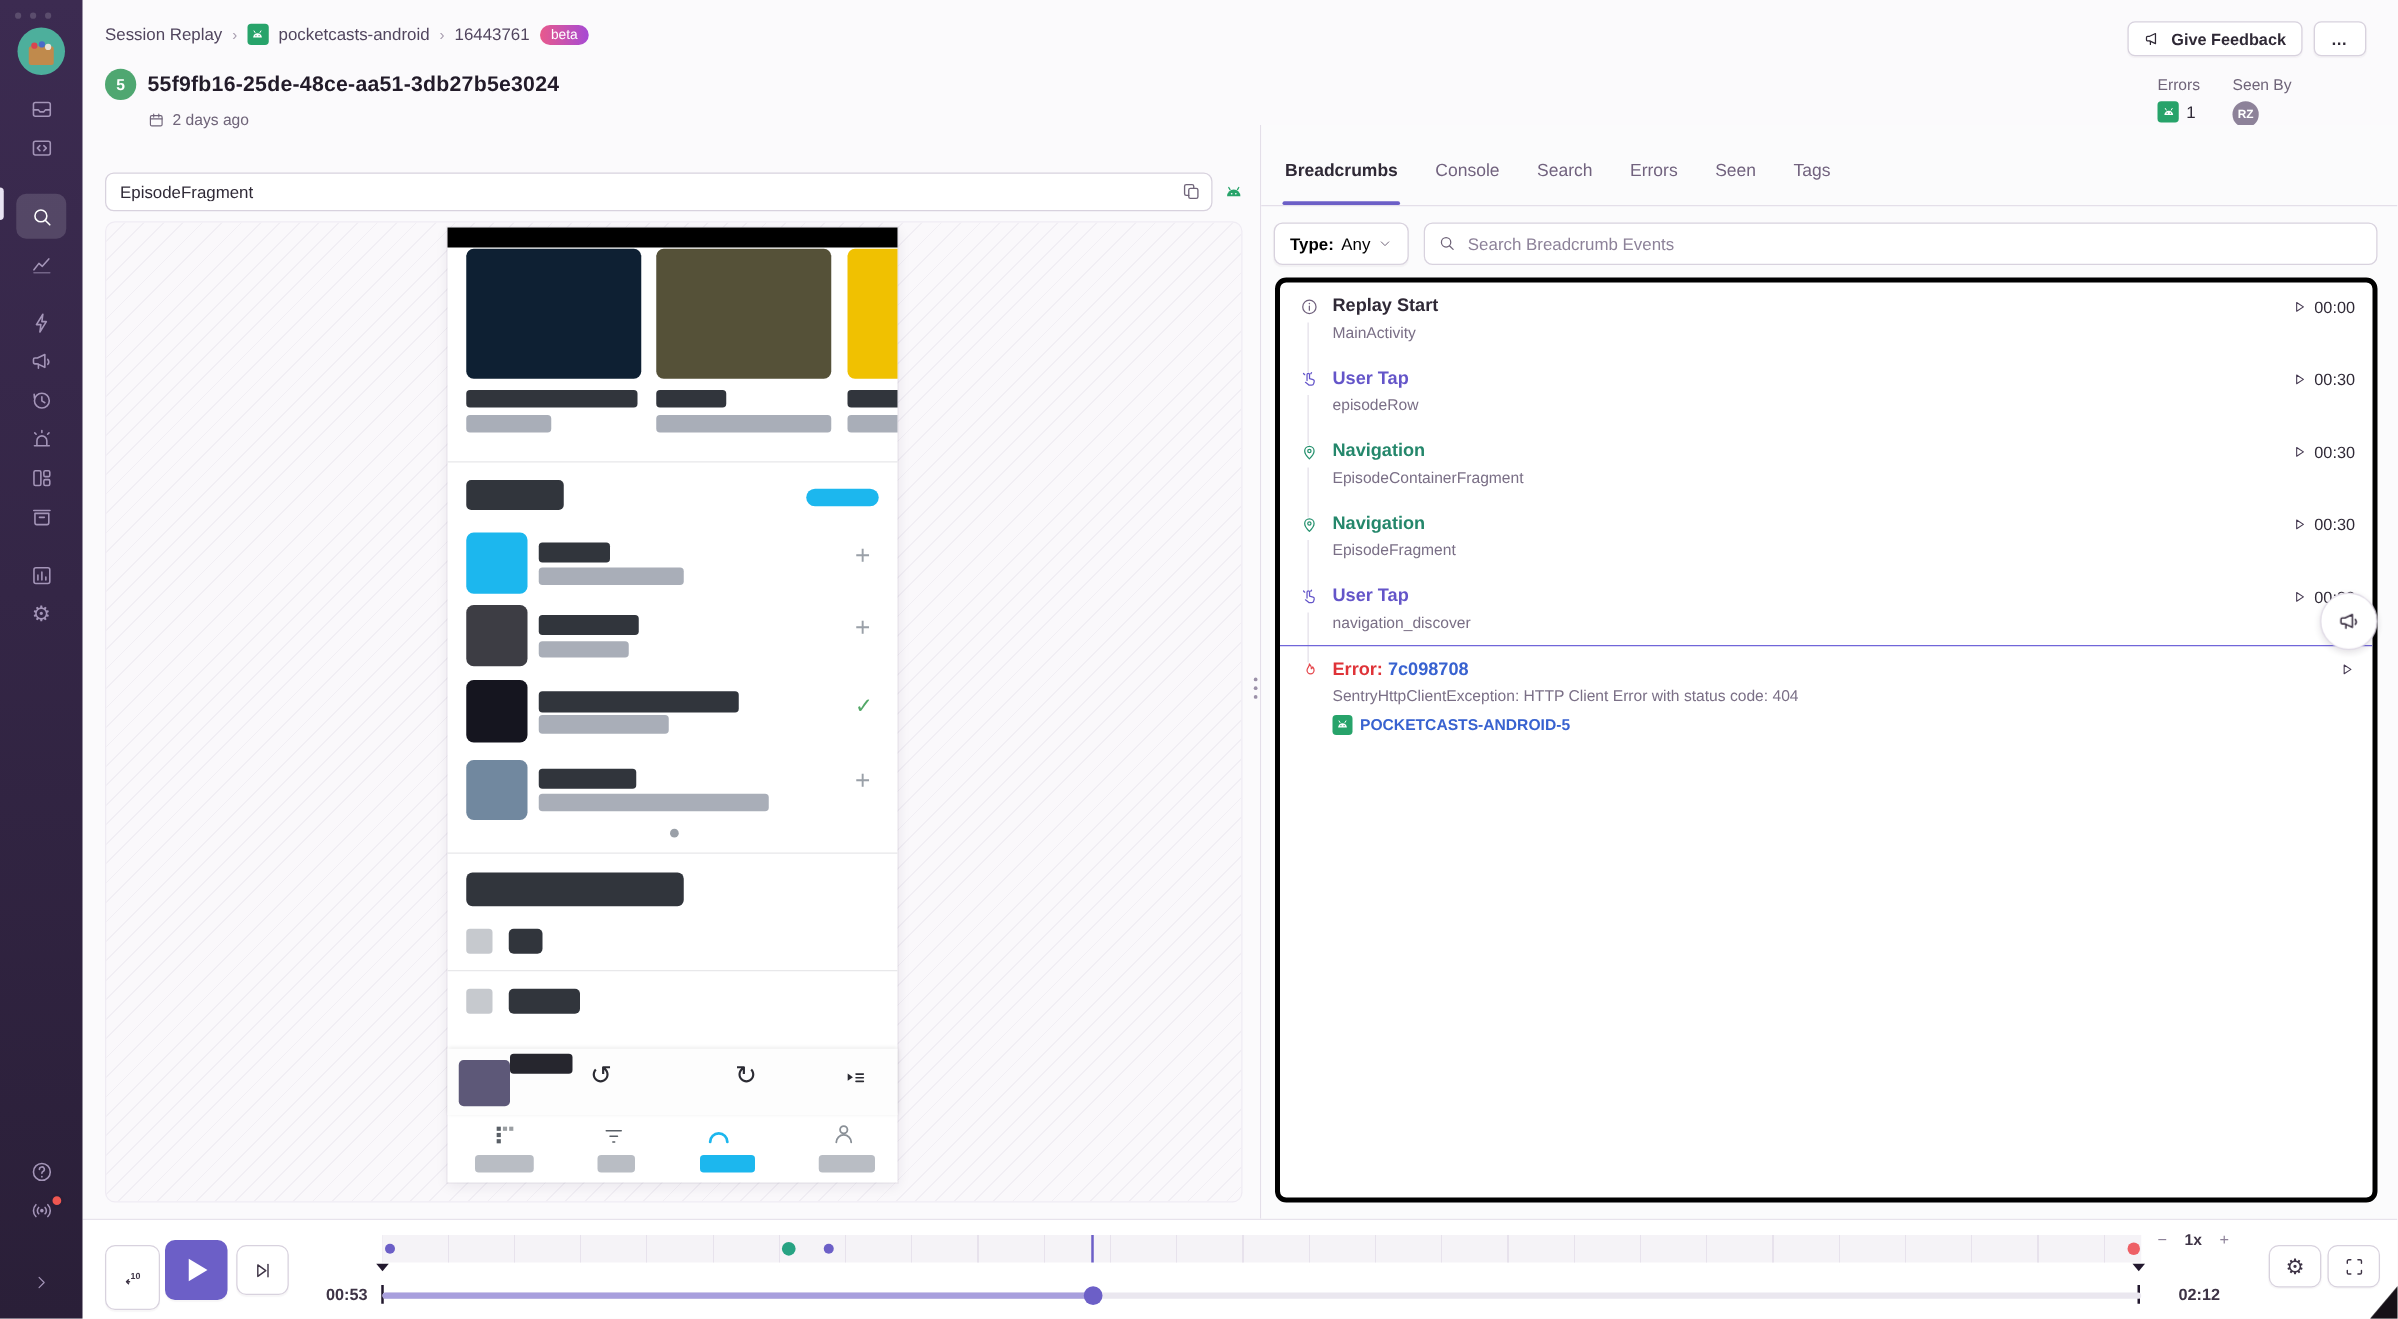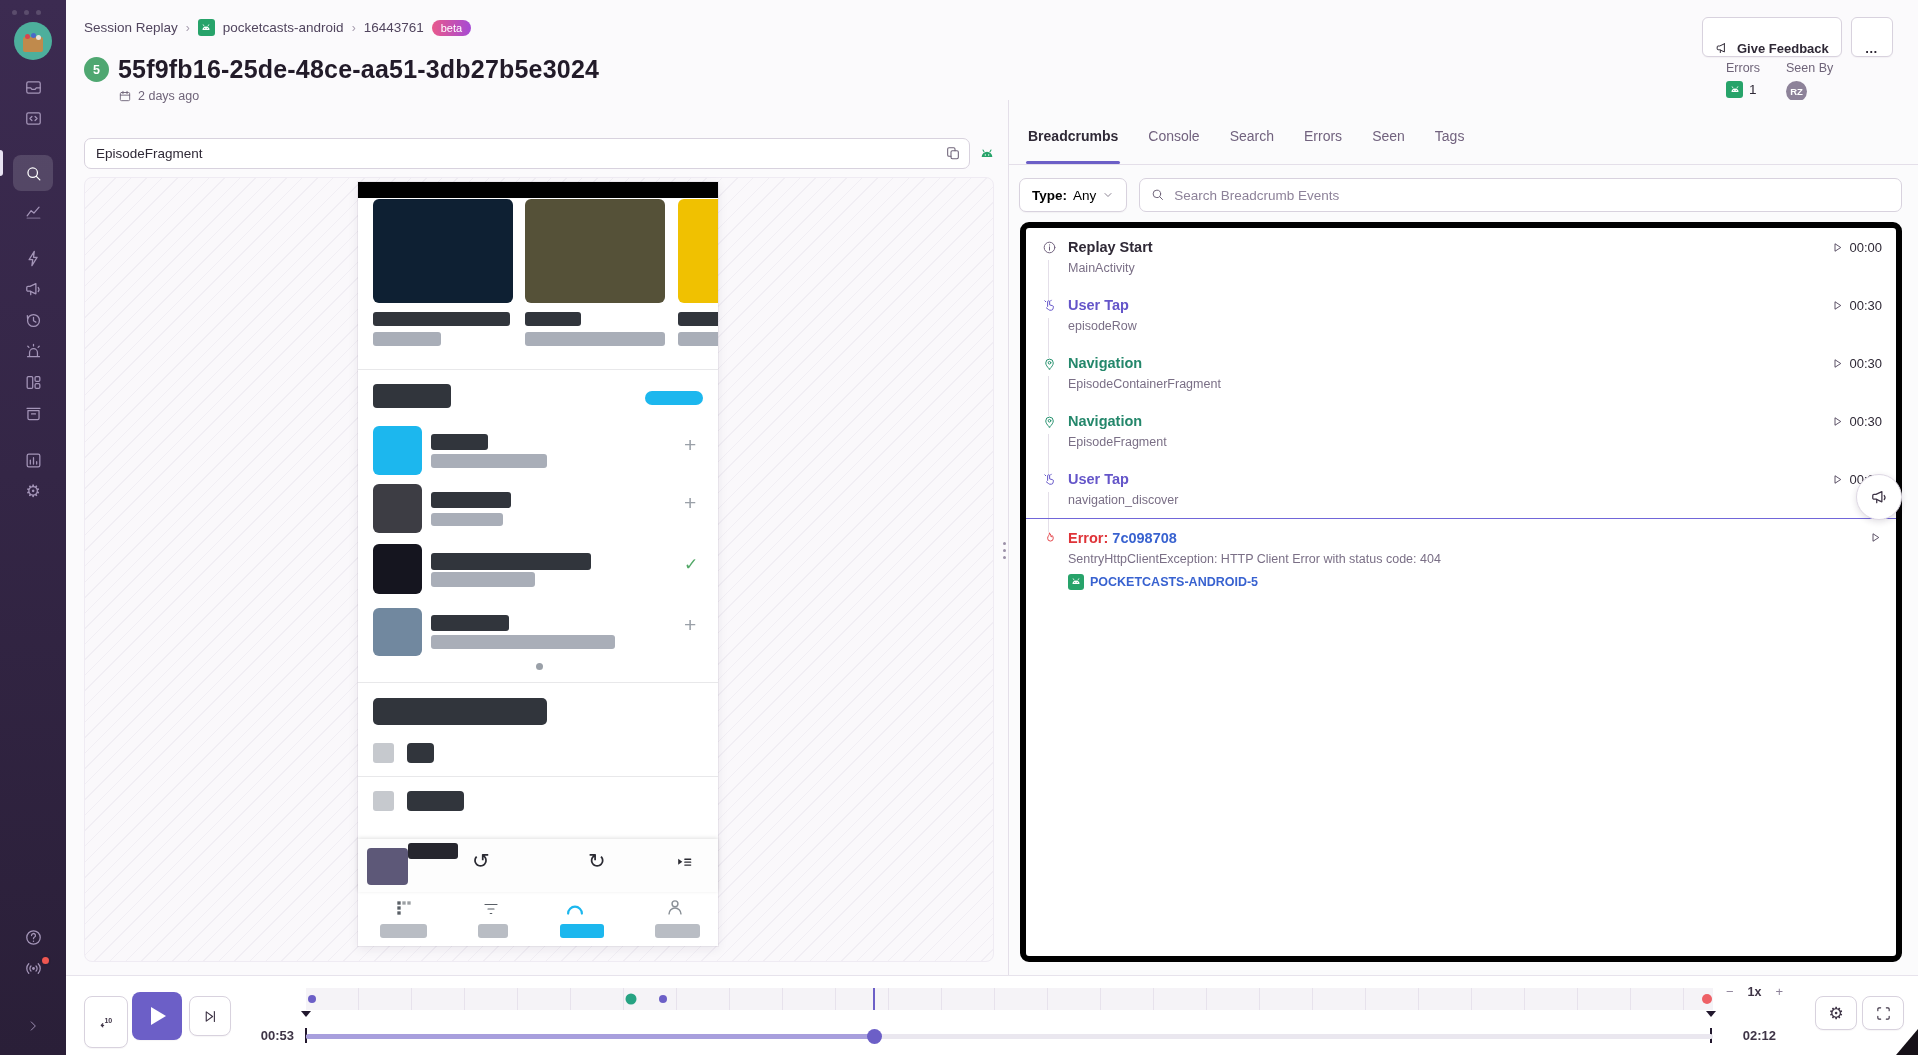--- a/index.html
+++ b/index.html
@@ -35,25 +35,25 @@
 
   
   .hdr{position:relative;height:100px}
   .crumb-row{position:absolute;left:18px;top:19px;display:flex;align-items:center;gap:8px;font-size:13.5px;color:#51455e}
   .crumb-sep{color:#a79daf;font-size:12px}
   .android-chip{width:17px;height:17px;border-radius:3px;background:#27a36a;display:inline-flex;align-items:center;justify-content:center}
   .android-chip svg{width:12px;height:12px}
   .beta-pill{padding:2px 9px;border-radius:9px;font-size:11px;color:#fff;background:linear-gradient(90deg,#e8598c,#a64ad4)}
   .title-row{position:absolute;left:18px;top:55px;display:flex;align-items:center;gap:9px}
   .num-badge{width:25px;height:25px;border-radius:50%;background:#4fa771;color:#fff;font-size:12.5px;font-weight:bold;display:flex;align-items:center;justify-content:center}
-  .replay-title{font-size:25px;font-weight:700;color:#221b29;letter-spacing:.2px}
+  .replay-title{font-size:17px;font-weight:700;color:#221b29;letter-spacing:.2px}
   .meta-row{position:absolute;left:52px;top:89px;display:flex;align-items:center;gap:6px;color:#6f6479;font-size:12.5px}
   .meta-row .when{text-decoration-color:#b7aec0;cursor:pointer}
   .hdr-actions{position:absolute;top:17px;left:1636px;display:flex;gap:9px}
-  .btn{display:inline-flex;align-items:flex-end;gap:7px;background:#fff;border:1px solid #d8d2de;border-radius:6px;padding:0 12px;height:40px;font-size:13px;font-weight:600;color:#2f2936;box-shadow:0 1px 1px rgba(45,30,60,.04);cursor:pointer}
+  .btn{display:inline-flex;align-items:center;gap:7px;background:#fff;border:1px solid #d8d2de;border-radius:6px;padding:0 12px;height:28px;font-size:13px;font-weight:600;color:#2f2936;box-shadow:0 1px 1px rgba(45,30,60,.04);cursor:pointer}
   .btn svg{width:15px;height:15px}
   .btn.icon-only{padding:0 13px;font-weight:bold;letter-spacing:1px}
   .hdr-stats{position:absolute;top:61px;left:1660px;display:flex;gap:26px}
   .stat{display:flex;flex-direction:column;align-items:flex-start;gap:6px}
   .stat .lbl{font-size:12.5px;color:#6f6479}
   .stat .val{display:flex;align-items:center;gap:6px;font-size:13.5px;color:#2f2936}
   .avatar-rz{width:21px;height:21px;border-radius:50%;background:#8d8299;color:#fff;font-size:9.5px;font-weight:bold;display:flex;align-items:center;justify-content:center}
 
   
   .content{position:absolute;top:100px;left:0;width:1852px;height:875px;display:flex}
@@ -89,21 +89,21 @@
   .filter-row{position:absolute;left:10px;right:16px;top:78px;display:flex;gap:12px}
   .type-btn{display:flex;align-items:center;gap:6px;height:34px;padding:0 12px;background:#fff;border:1px solid #d8d2de;border-radius:7px;font-size:13.5px;cursor:pointer;box-shadow:0 1px 1px rgba(45,30,60,.04)}
   .type-btn b{font-weight:700}
   .type-btn svg{width:12px;height:12px;color:#6f6479}
   .search-wrap{flex:1;position:relative}
   .search-input{width:100%;height:34px;border:1px solid #d8d2de;border-radius:7px;background:#fff;padding:0 12px 0 34px;font-size:13.5px;color:#2f2936;font-family:inherit}
   .search-input::placeholder{color:#8d8299}
   .search-ic{position:absolute;left:11px;top:9px;color:#6f6479}
   .search-ic svg{width:15px;height:15px}
 
-  .crumbs-box{position:absolute;left:11px;right:16px;top:122px;bottom:13px;background:#fff;border:6px solid #000000;border-radius:9px;overflow:hidden}
+  .crumbs-box{position:absolute;left:11px;right:16px;top:122px;bottom:13px;background:#fff;border:4px solid #000000;border-radius:9px;overflow:hidden}
   .crumb-item{position:relative;padding:11px 14px 10px 14px;display:flex;align-items:flex-start}
   .crumb-item.current{border-top:1px solid #7166d9}
   .ci-icon{position:relative;width:18px;margin-right:10px;margin-top:1px;flex:0 0 auto;display:flex;justify-content:center}
   .ci-icon svg{width:15px;height:15px}
   .ci-icon .connector{position:absolute;left:8px;top:20px;width:1px;height:40px;background:#e4dfe9}
   .ci-body{flex:1;min-width:0}
   .ci-title{font-size:14.5px;font-weight:700;line-height:17px}
   .ci-title a{color:#3862d0;text-decoration:none;cursor:pointer}
   .ci-sub{margin-top:5px;font-size:12.5px;color:#7a6f86;line-height:15px}
   .ci-project{margin-top:7px;display:flex;align-items:center;gap:6px;font-size:12.5px;font-weight:700;color:#3862d0;cursor:pointer}

